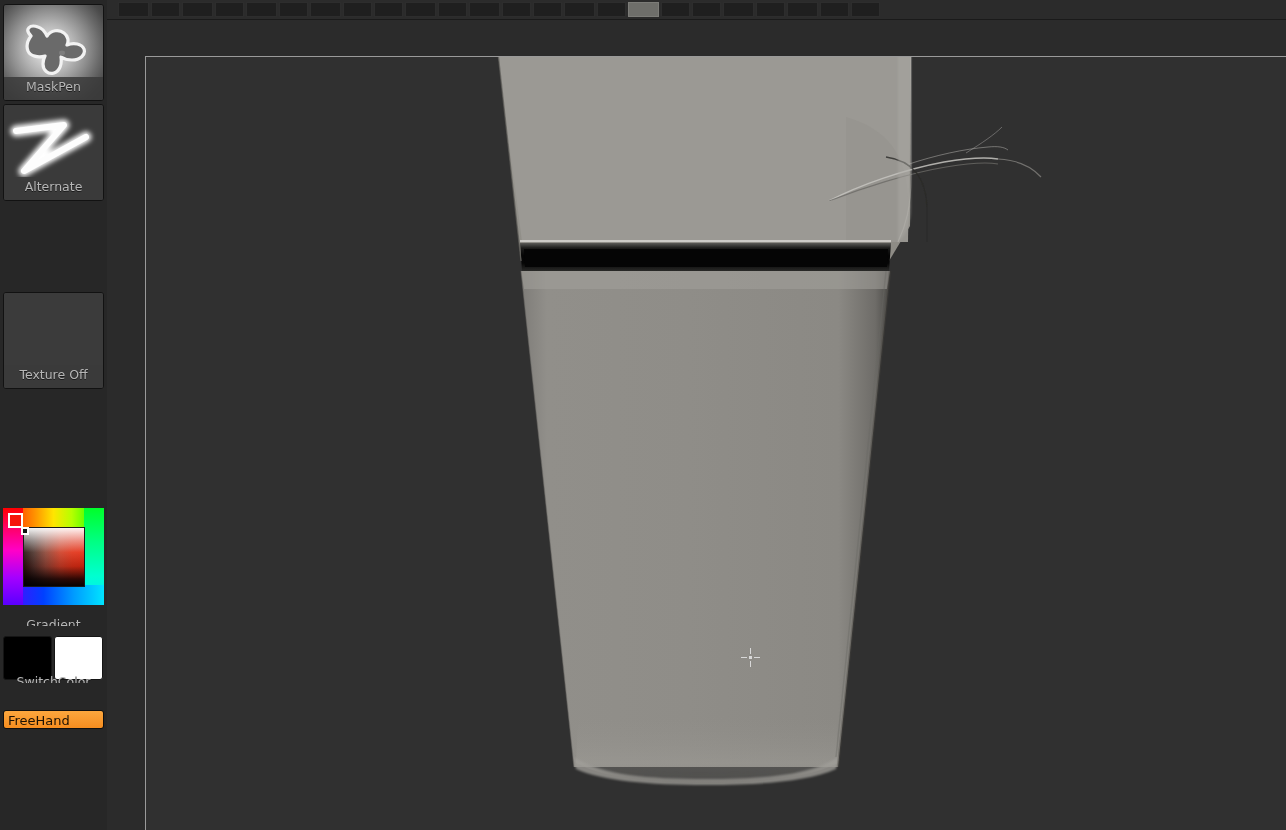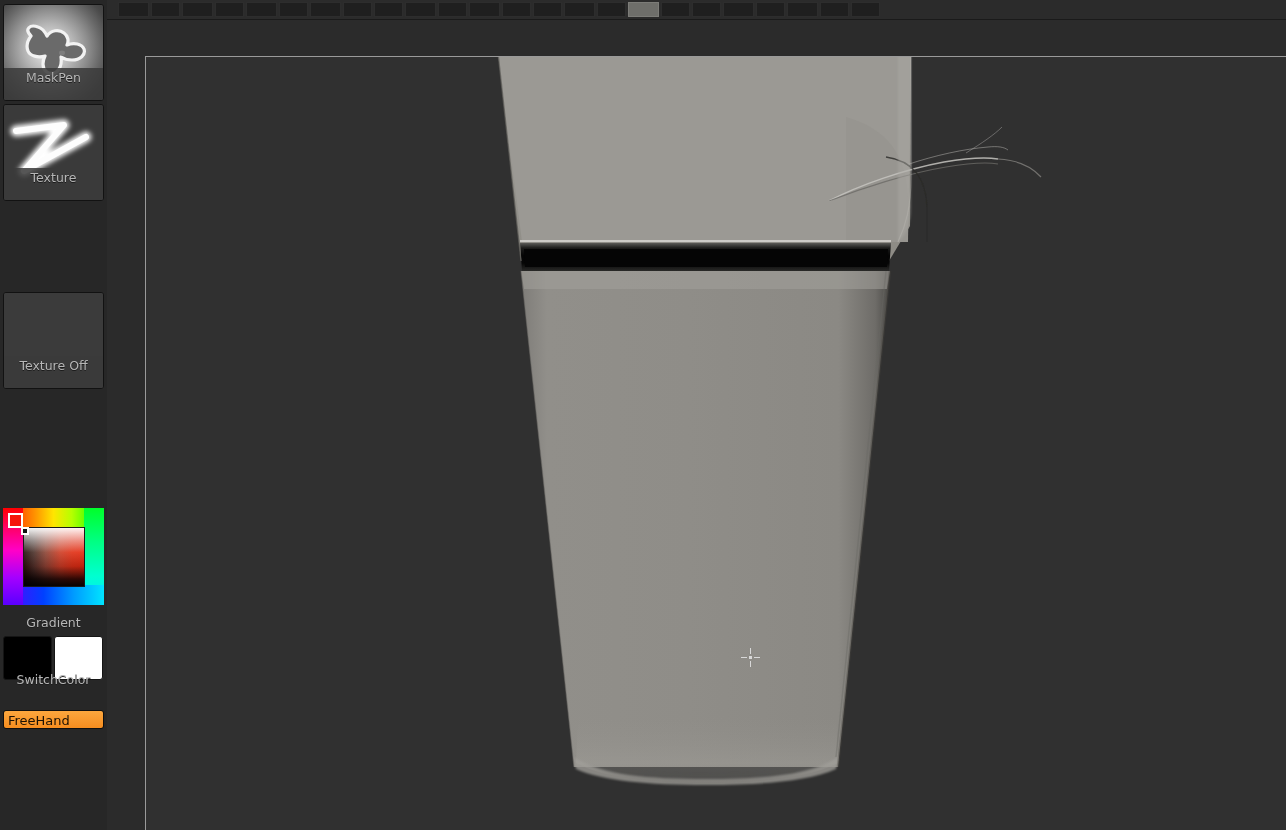--- a/index.html
+++ b/index.html
@@ -74,21 +74,21 @@
     left: 0; top: 0;
     width: 99px;
     height: 95px;
     background: #383838;
   }
   .tool-label {
     position: absolute;
     left: 0;
     bottom: 0;
     width: 99px;
-    height: 32px;
+    height: 23px;
     line-height: 19px;
     text-align: center;
     font-size: 12.5px;
     color: #b6b6b6;
     background: rgba(58,58,58,0.86);
     text-shadow: 0 1px 0 #1b1b1b;
     white-space: nowrap;
     overflow: hidden;
   }
 
@@ -199,21 +199,21 @@
   .sb-textbtn {
     position: absolute;
     left: 3px;
     width: 101px;
     height: 19px;
     line-height: 19px;
     box-sizing: border-box;
     font-size: 12.5px;
     color: #b6b6b6;
     background: #3a3a3a;
-    border: 2px solid #22c55e;
+    border: 4px solid #22c55e;
     border-radius: 3px;
     padding-left: 4px;
     white-space: nowrap;
     overflow: hidden;
     text-shadow: 0 1px 0 #1b1b1b;
   }
   .sb-textbtn.plain {
     background: transparent;
     border-color: transparent;
     text-align: center;
@@ -326,21 +326,21 @@
         <svg width="99" height="95" viewBox="0 0 99 95">
           <defs>
             <filter id="softblur" x="-35%" y="-35%" width="170%" height="170%">
               <feGaussianBlur stdDeviation="2.6"></feGaussianBlur>
             </filter>
           </defs>
           <path d="M12,26 L60,20 L20,66 L82,32" fill="none" stroke="#ffffff" stroke-width="11" stroke-linecap="round" stroke-linejoin="round" filter="url(#softblur)"></path>
           <path d="M12,26 L60,20 L20,66 L82,32" fill="none" stroke="#fdfdfd" stroke-width="6" stroke-linecap="round" stroke-linejoin="round"></path>
         </svg>
       </div>
-      <div class="tool-label">Texture</div>
+      <div class="tool-label">Alternate</div>
     </div>
 
 
     <div class="tool-slot" style="top:292px">
       <div class="tool-thumb thumb-flat"></div>
       <div class="tool-label">Texture Off</div>
     </div>
 
 
     <div class="colorpicker" style="top:508px">

